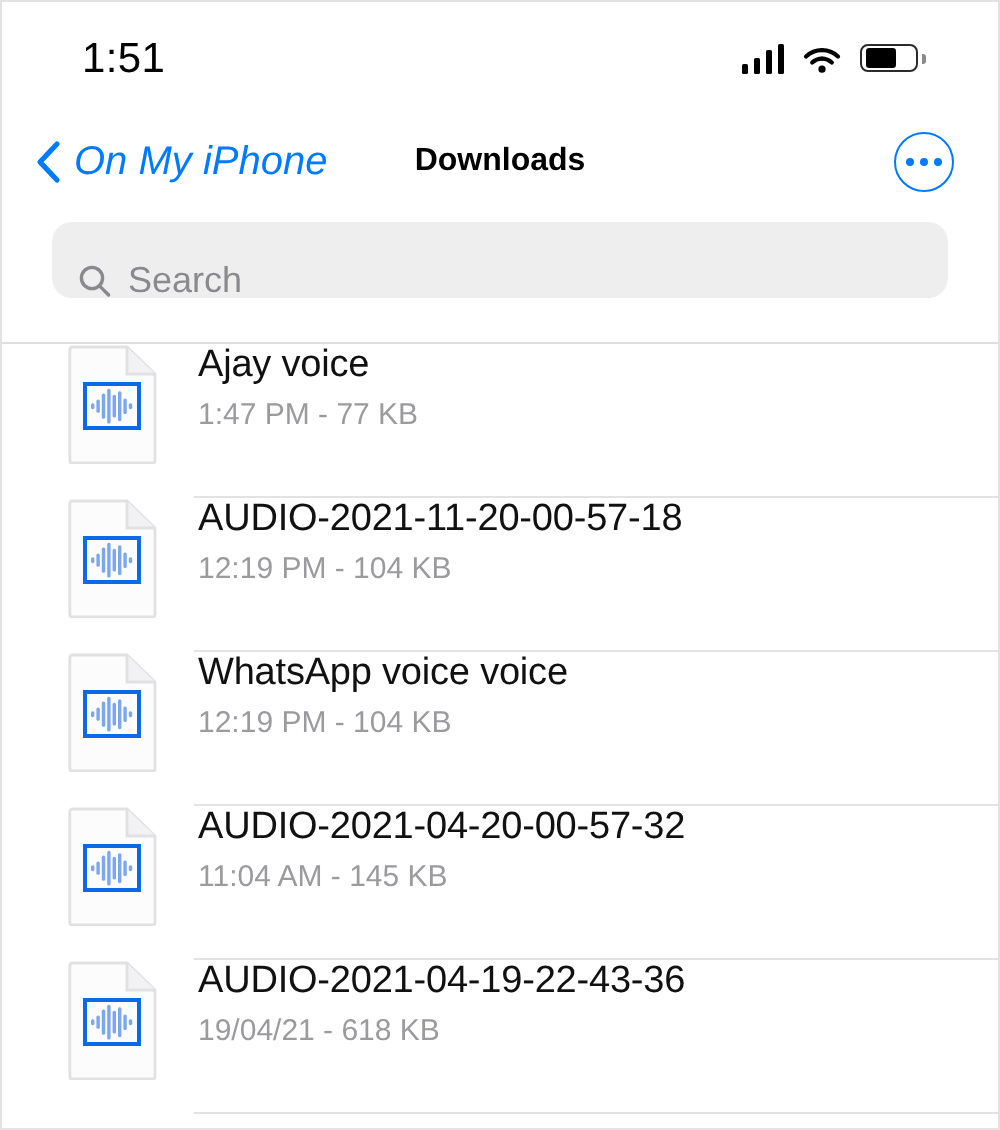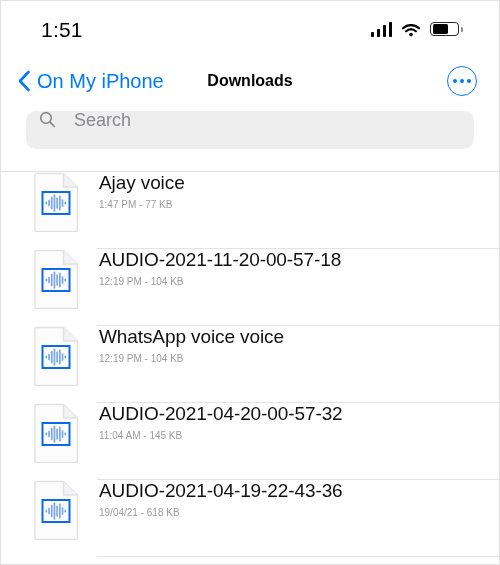--- a/index.html
+++ b/index.html
@@ -103,20 +103,21 @@
     align-items: center;
     gap: 6px;
     cursor: pointer;
   }
   .chevron-left { width: 14px; height: 22px; display: block; }
   .nav-back-label {
     font-size: 20px;
     color: #007aff;
     line-height: 1;
     white-space: nowrap;
+    font-style: italic;
   }
   .nav-title {
     position: absolute;
     left: 0;
     right: 0;
     text-align: center;
     font-size: 16px;
     font-weight: bold;
     color: #000000;
     pointer-events: none;
@@ -147,24 +148,24 @@
 
   
   .search-wrap {
     padding: 6px 25px 22px 25px;
   }
   .search-field {
     height: 38px;
     background: #eeeeef;
     border-radius: 10px;
     display: flex;
-    align-items: flex-start;
+    align-items: flex-end;
     padding: 0 13px;
     box-sizing: border-box;
-    gap: 18px;
+    gap: 8px;
     cursor: text;
   }
   .search-icon { width: 17px; height: 17px; display: block; flex: none; }
   .search-placeholder {
     font-size: 18px;
     color: #8a8a8e;
     line-height: 1;
   }
 
   .header-divider {
@@ -210,21 +211,21 @@
     min-width: 0;
   }
   .file-name {
     font-size: 19px;
     color: #111111;
     line-height: 1.15;
     white-space: nowrap;
     letter-spacing: -0.1px;
   }
   .file-meta {
-    font-size: 10px;
+    font-size: 15px;
     color: #9b9b9f;
     line-height: 1.15;
     white-space: nowrap;
   }
 </style>
 </head>
 <body>
 
 <div class="phone">
 

